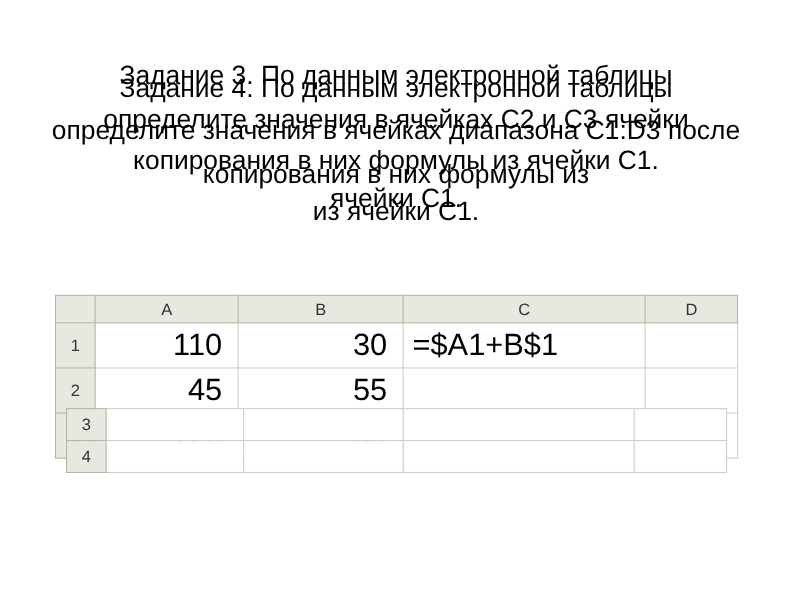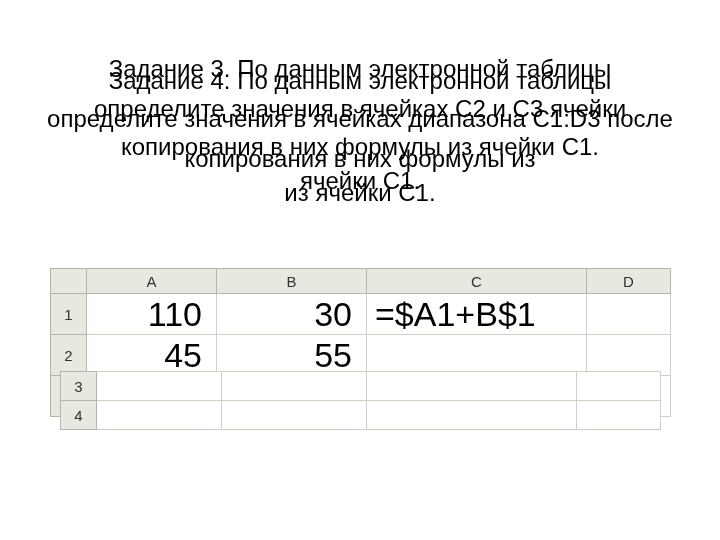--- a/index.html
+++ b/index.html
@@ -72,21 +72,21 @@
     border: 1px solid #b5b5aa;
     font-weight: normal;
     font-size: 15px;
     color: #333;
     width: 36px;
     text-align: center;
   }
   .grid td {
     border: 1px solid #cfcfc4;
     height: 40px;
-    font-size: 34px;
+    font-size: 28px;
     padding: 0 14px 0 0;
     text-align: right;
     color: #000;
     background: #fff;
   }
   .grid td.formula {
     text-align: left;
     padding: 0 0 0 8px;
   }
 

